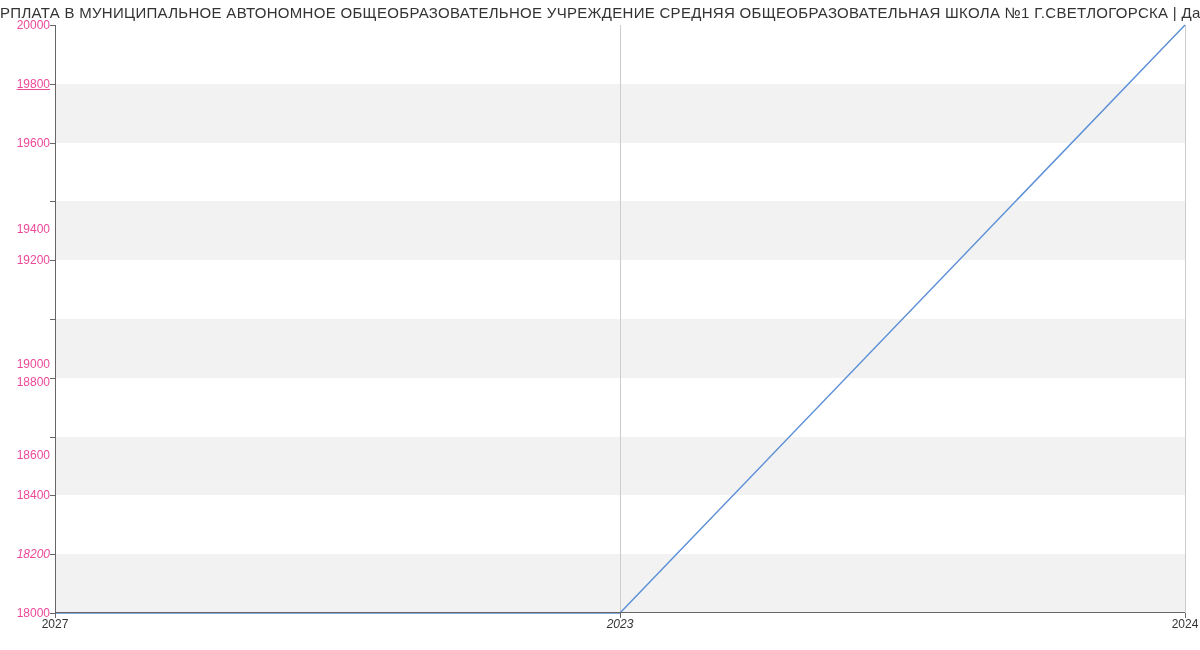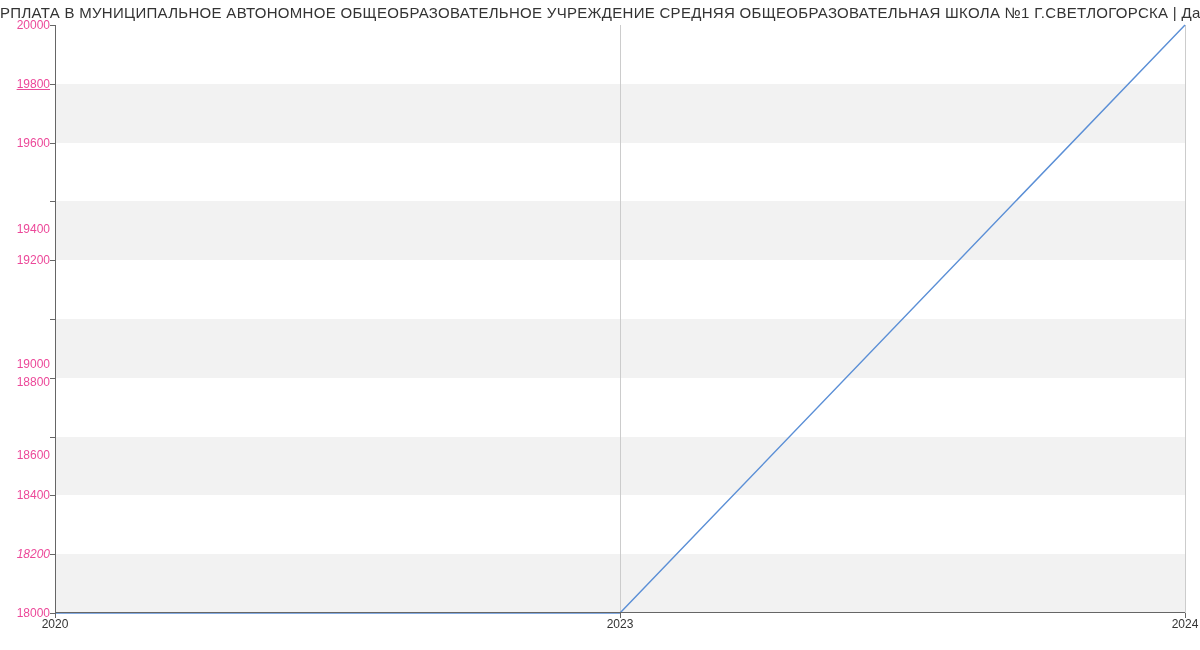--- a/index.html
+++ b/index.html
@@ -107,15 +107,15 @@
 <div class="y-tick-label" style="top: 554.2px; font-style: italic;">18200</div>
 <div class="y-tick-label" style="top: 495.4px;">18400</div>
 <div class="y-tick-label" style="top: 455px;">18600</div>
 <div class="y-tick-label" style="top: 382px;">18800</div>
 <div class="y-tick-label" style="top: 336px; margin-top: 28px;">19000</div>
 <div class="y-tick-label" style="top: 260.2px;">19200</div>
 <div class="y-tick-label" style="top: 201.4px; margin-top: 28px;">19400</div>
 <div class="y-tick-label" style="top: 142.6px;">19600</div>
 <div class="y-tick-label" style="top: 83.8px; text-decoration: underline;">19800</div>
 <div class="y-tick-label" style="top: 25px;">20000</div>
-<div class="x-tick-label" style="left: 55px;">2020</div>
-<div class="x-tick-label" style="left: 620px;">2023</div>
+<div class="x-tick-label" style="left: 55px;">2027</div>
+<div class="x-tick-label" style="left: 620px; font-style: italic;">2023</div>
 <div class="x-tick-label" style="left: 1185px;">2024</div>
 
 </body></html>

